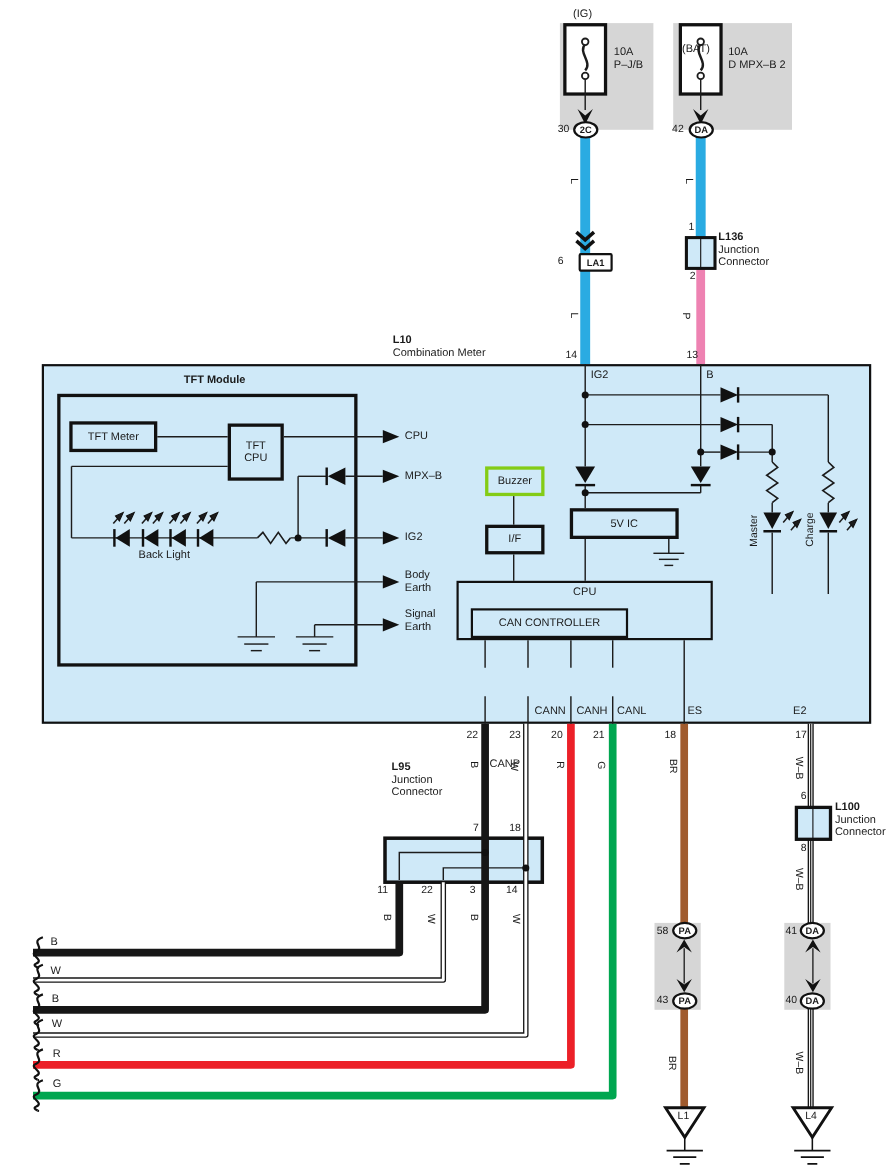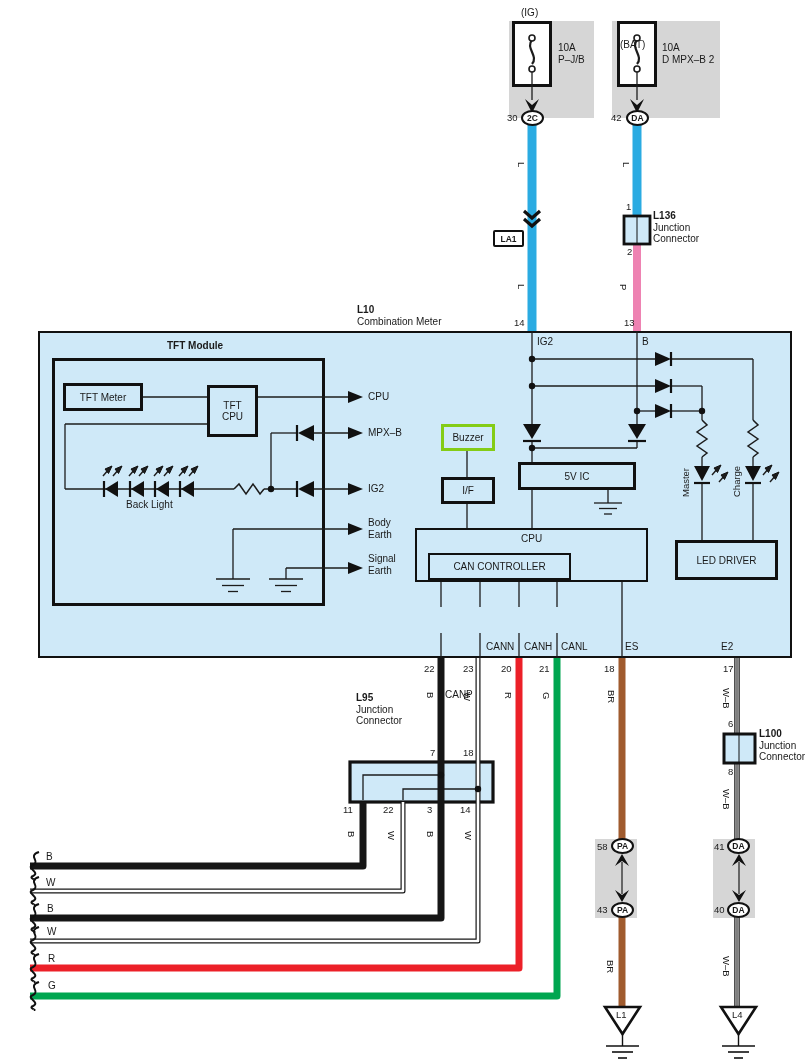--- a/index.html
+++ b/index.html
@@ -44,29 +44,26 @@
         <span style="display:block">TFT</span>
         <span style="display:block">CPU</span>
       </span>
   </div>
   <div class="cbox" style="left:441px;top:424px;width:54px;height:27px;border:3px solid #84cc16;">
       <span>Buzzer</span>
     </div>
   <div class="cbox" style="left:441px;top:477px;width:54px;height:27px;border:3px solid #111;">
       <span>I/F</span>
     </div>
-  <div class="cbox" style="left:518px;top:462px;width:118px;height:28px;border:3px solid #111;">
+  <div class="cbox" style="left:518px;top:462px;width:99px;height:28px;border:3px solid #111;">
       <span>5V IC</span>
     </div>
   <div class="box" style="left:415px;top:528px;width:233px;height:54px;border:2px solid #111;"></div>
   <div class="cbox" style="left:428px;top:553px;width:143px;height:27px;border:2px solid #111;background:#cfe9f8;">
       <span>CAN CONTROLLER</span>
-    </div>
-  <div class="cbox" style="left:675px;top:540px;width:103px;height:40px;border:3px solid #111;">
-      <span>LED DRIVER</span>
     </div>
 
   <div class="box gray" style="left:595px;top:839px;width:42px;height:79px;"></div>
   <div class="box gray" style="left:713px;top:839px;width:42px;height:79px;"></div>
 
   <svg width="809" height="1062" viewBox="0 0 809 1062">
     <defs>
       <g id="emit">
         <line x1="0" y1="9" x2="6" y2="2" stroke="#1c1c1c" stroke-width="1.4"></line>
         <polygon points="9,-1 2,2 5.5,6.5" fill="#1c1c1c"></polygon>
@@ -318,21 +315,21 @@
   <div class="oval" style="left:626px;top:110px;width:23px;height:16px;">
       <span>DA</span>
     </div>
 
   <div class="rcw l3" style="left:527px;top:162px;">L</div>
   <div class="rcw l3" style="left:632px;top:162px;">L</div>
   <div class="rcw l3" style="left:527px;top:284px;">L</div>
   <div class="rcw l3" style="left:629px;top:284px;">P</div>
 
   <div class="pin l3" style="left:507px;top:233px;">6</div>
-  <div class="oval" style="left:493px;top:230px;width:31px;height:17px;border-radius:2px;">
+  <div class="oval" style="left:526px;top:230px;width:31px;height:17px;border-radius:2px;">
       <span>LA1</span>
     </div>
   <div class="pin l3" style="left:626px;top:202px;">1</div>
   <div class="pin l3" style="left:627px;top:247px;">2</div>
   <div class="lbl l3" style="left:653px;top:210px;">
     <span class="bold" style="display:block">L136</span>
     <span style="display:block">Junction</span>
     <span style="display:block">Connector</span>
   </div>
   <div class="pin l3" style="left:514px;top:318px;">14</div>

